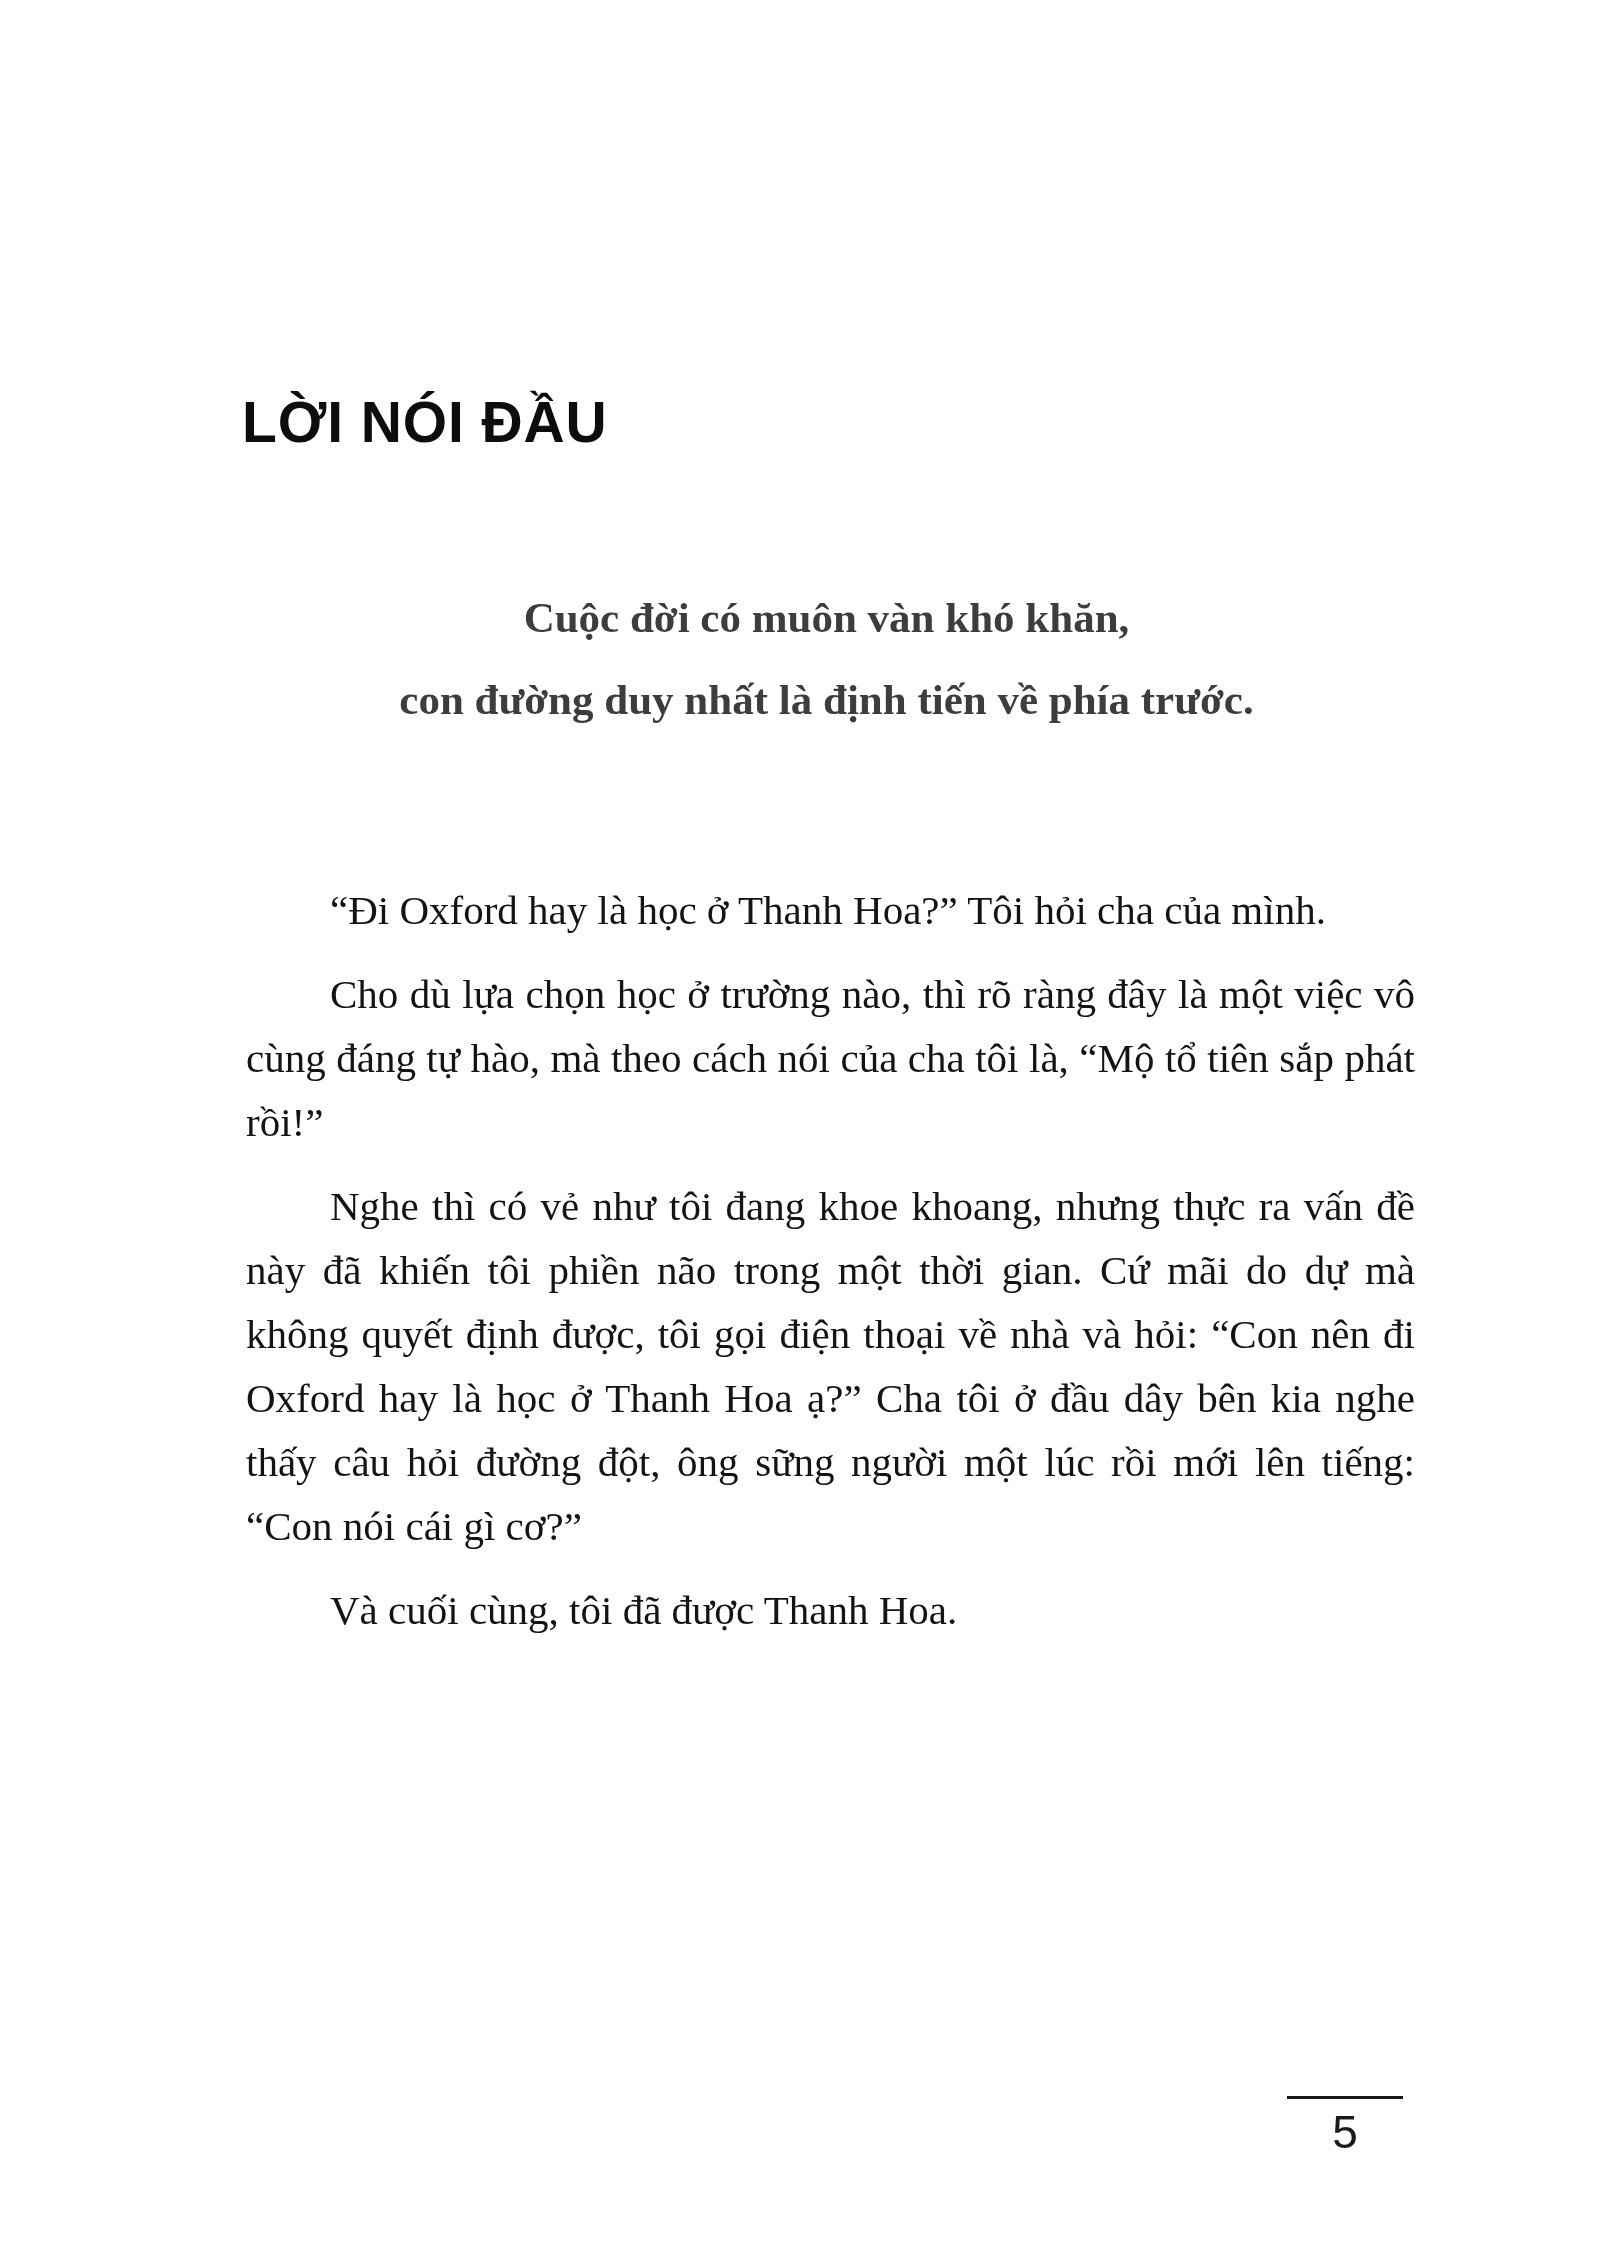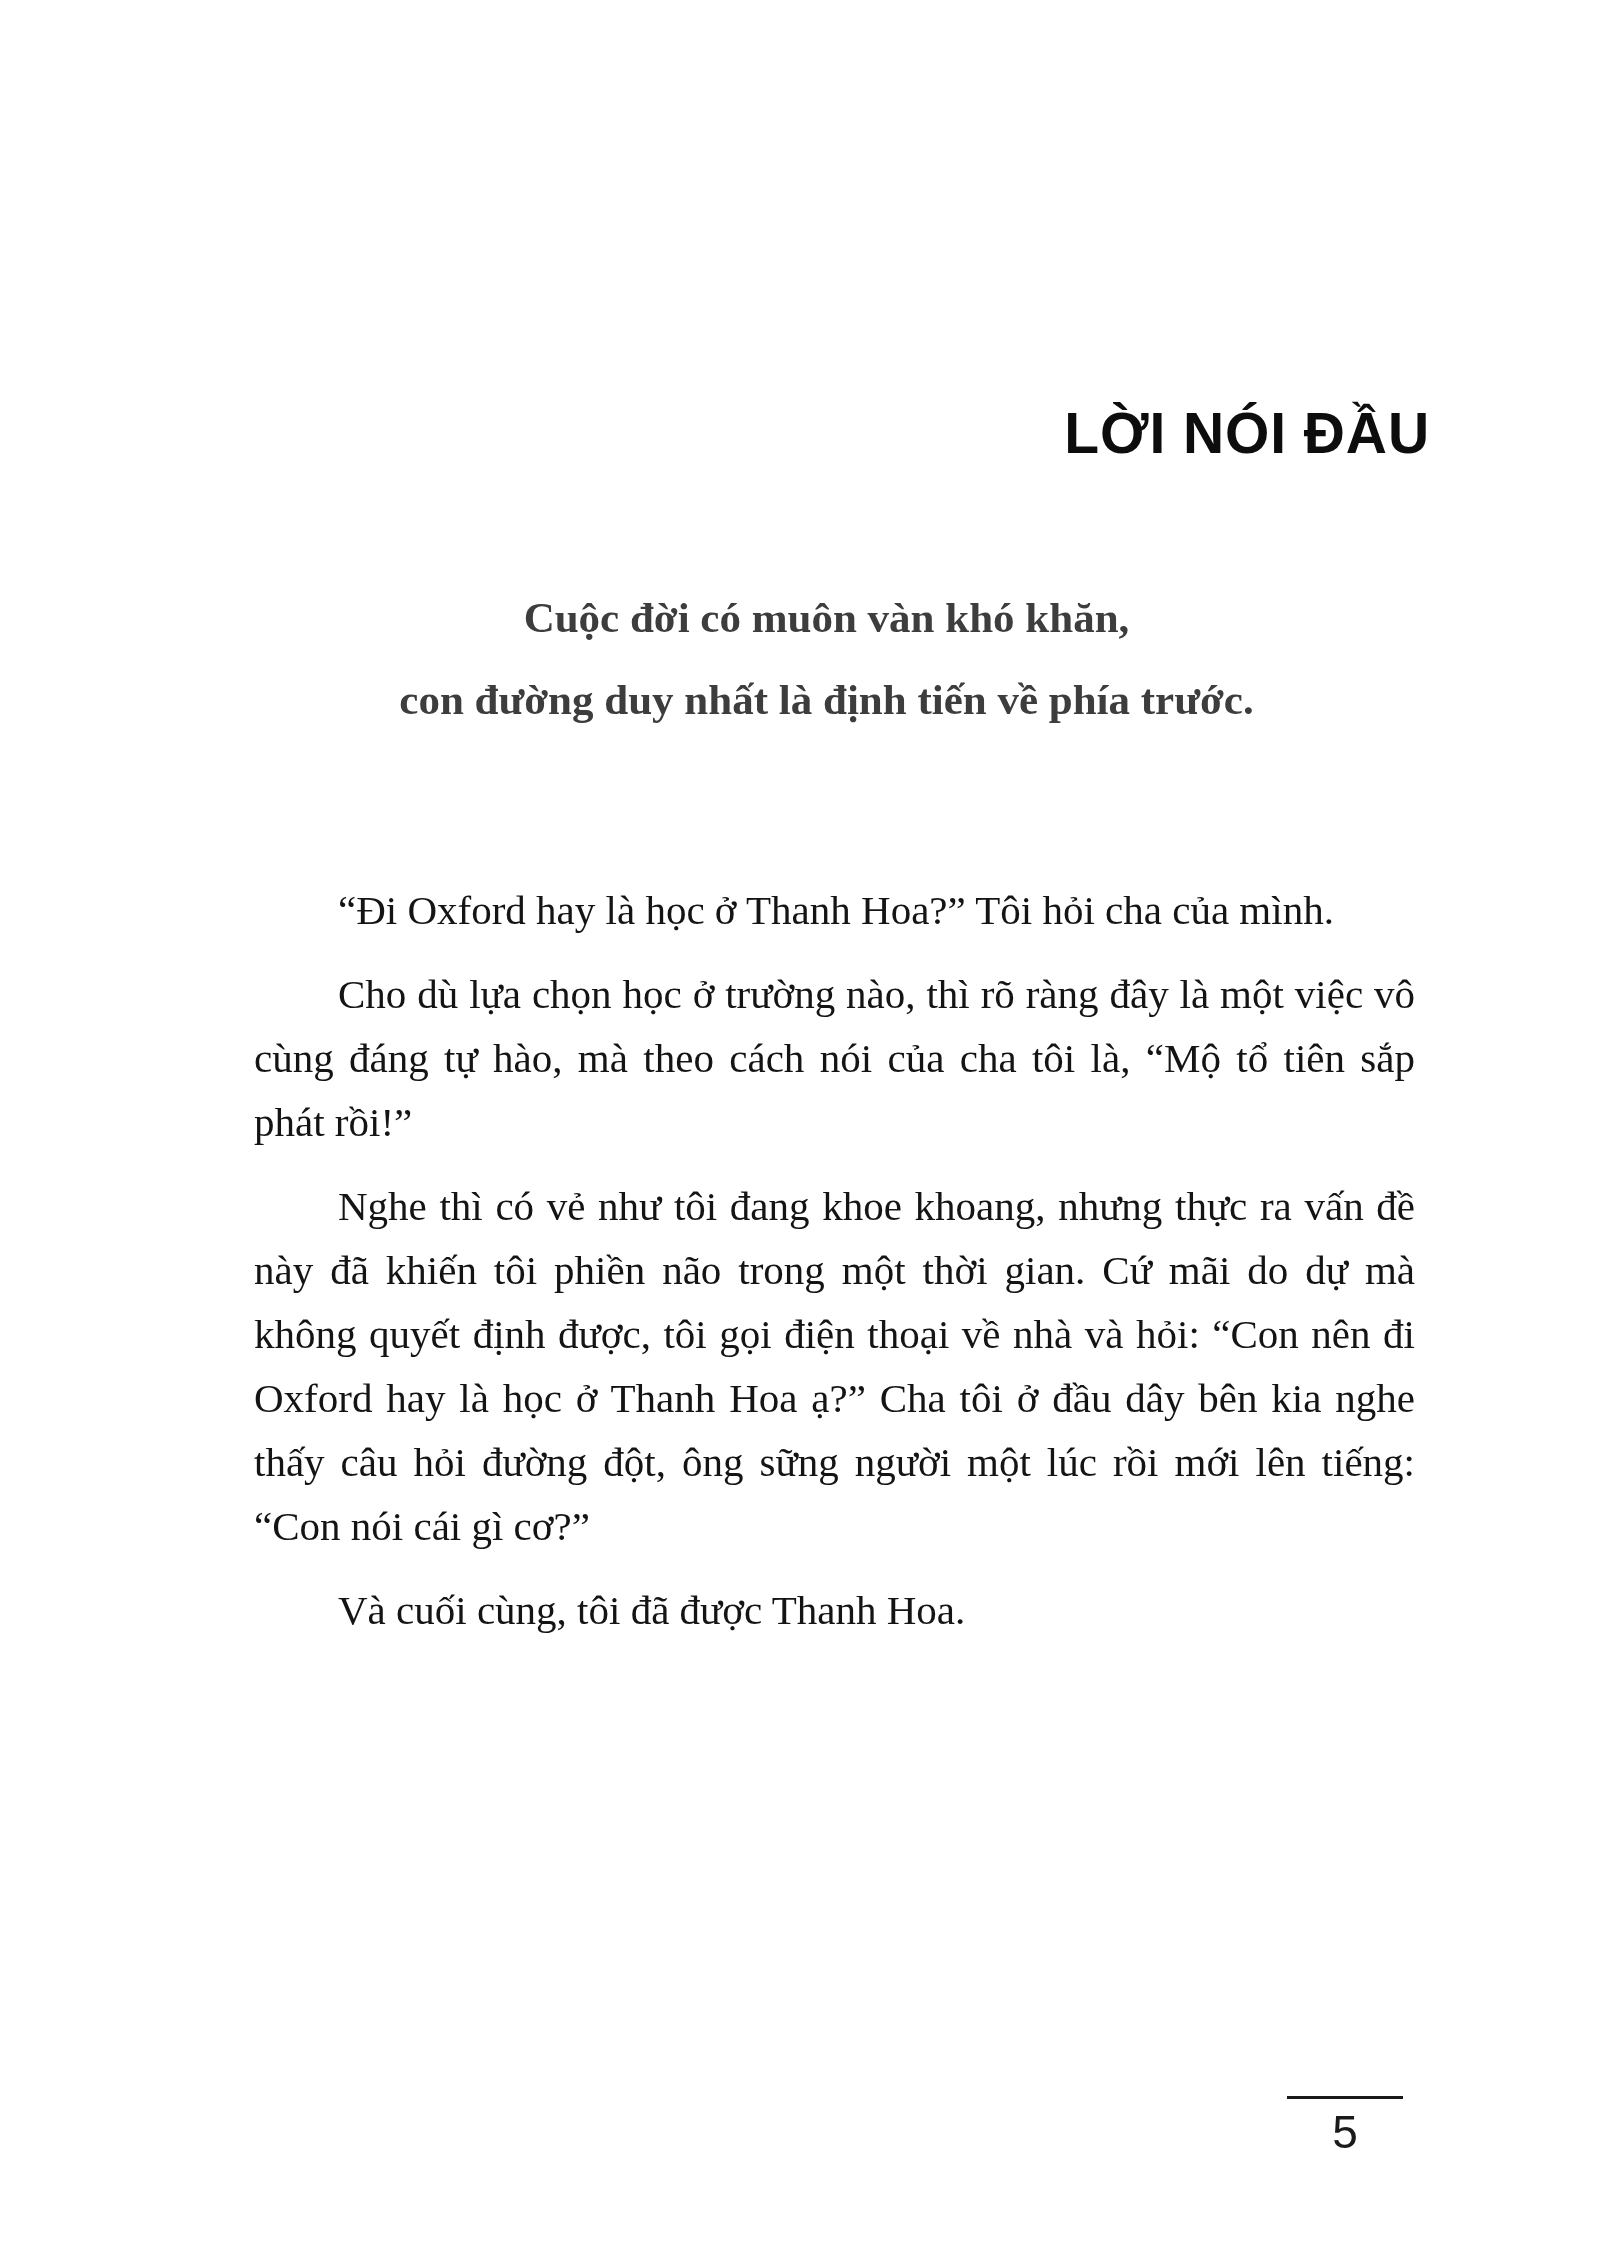--- a/index.html
+++ b/index.html
@@ -15,22 +15,22 @@
   }
   .page {
     position: absolute;
     inset: 0;
   }
   .chapter-title {
     position: absolute;
     top: 384px;
     left: 238px;
     width: 1177px;
-    margin: 15px;
-    text-align: right;
+    margin: 4px;
+    text-align: left;
     font-family: "Liberation Sans", sans-serif;
     font-weight: bold;
     font-size: 57px;
     line-height: 68px;
     letter-spacing: 0.9px;
     color: #0d0d0d;
   }
   .epigraph {
     position: absolute;
     top: 577px;
@@ -51,21 +51,21 @@
     top: 878px;
     left: 238px;
     width: 1177px;
     font-family: "Liberation Serif", serif;
     font-size: 41px;
     line-height: 64px;
     color: #141414;
     text-align: justify;
   }
   .body-text p {
-    margin: 0 0 20px 16px;
+    margin: 0 0 20px 8px;
     text-indent: 84px;
   }
   .footer-rule {
     position: absolute;
     left: 1287px;
     top: 2096px;
     width: 116px;
     height: 2.8px;
     background: #1a1a1a;
   }

